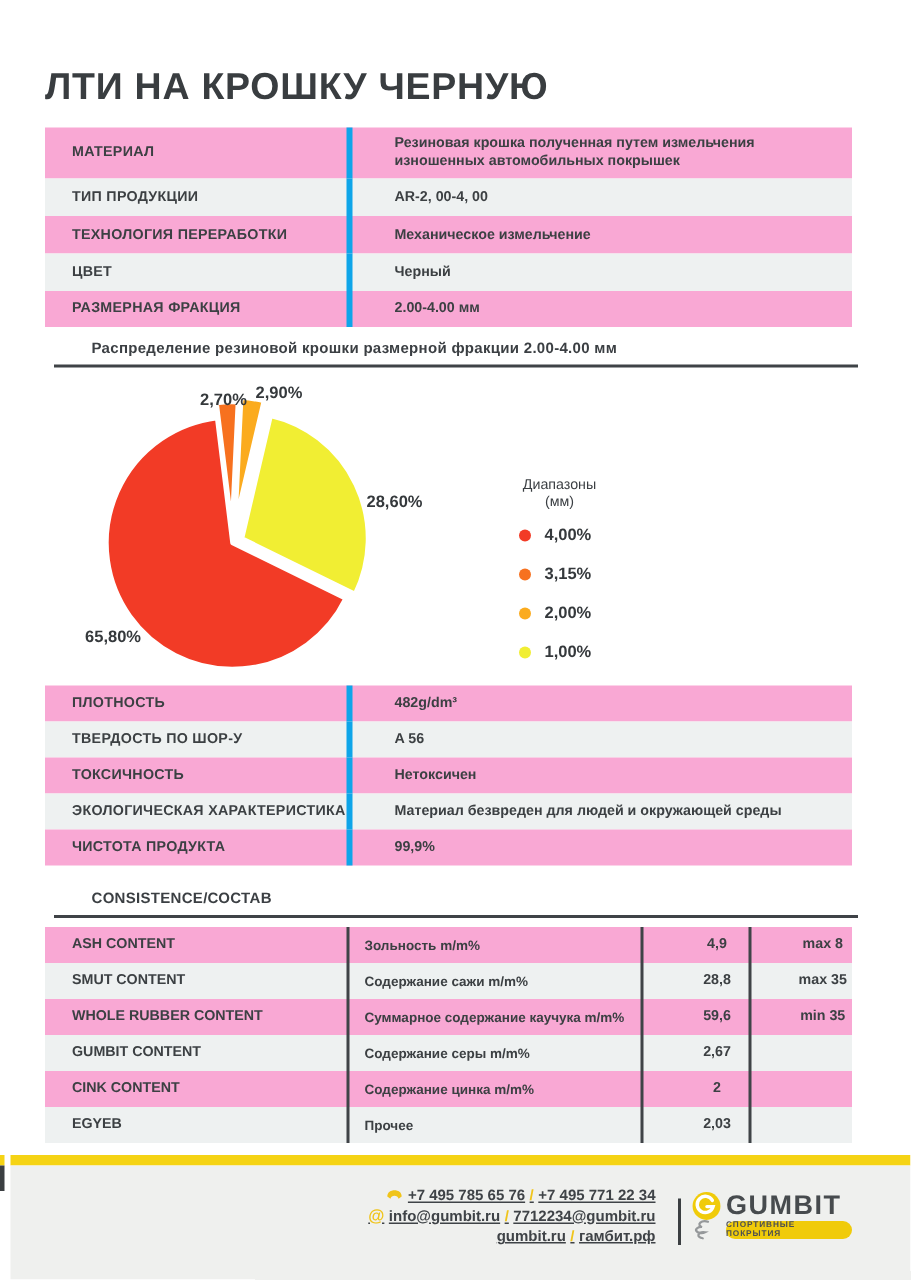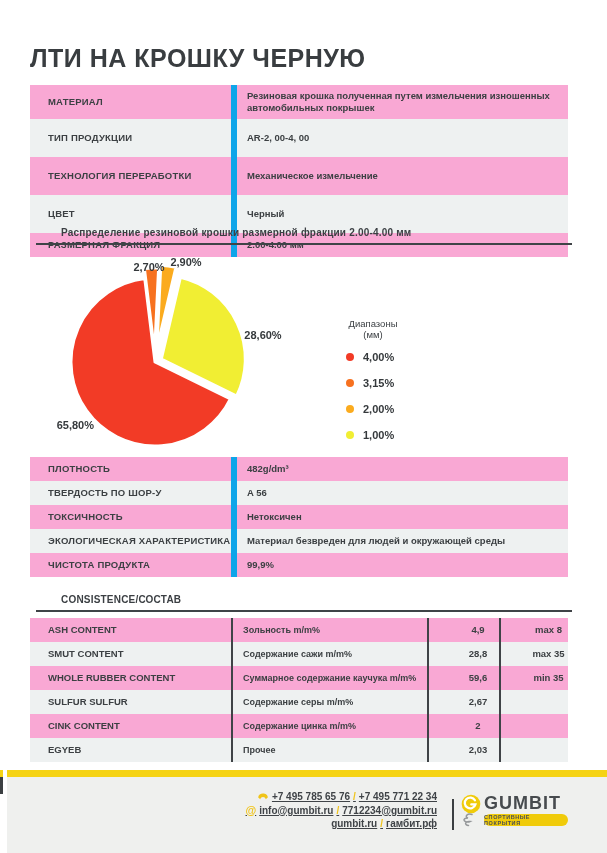--- a/index.html
+++ b/index.html
@@ -14,24 +14,24 @@
 
   
   .sec-head{font-size:10px;font-weight:bold;color:#3b3f43;letter-spacing:.2px;padding-left:11px;}
   .sec-line{height:2px;background:#3f4347;}
 
   
   .spec-table{left:30px;width:538px;}
   .trow{display:flex;align-items:stretch;}
   .trow.dark{background:#f9a8d4;}
   .trow.light{background:#eef1f1;}
-  .h34{height:34px;} .h25{height:38px;} .h24{height:24px;}
+  .h34{height:34px;} .h25{height:25px;} .h24{height:24px;}
   .tcell{display:flex;align-items:center;font-size:9.5px;font-weight:bold;color:#3c4043;line-height:12px;padding-left:28px;}
   .c-label{width:201px;padding-left:18px;box-sizing:border-box;letter-spacing:.2px;}
-  .c-value{flex:1;padding-left:10px;padding-right:8px;border-left:6px solid #0ea5e9;box-sizing:border-box;}
+  .c-value{flex:1;padding-left:28px;padding-right:8px;border-left:4px solid #0ea5e9;box-sizing:border-box;}
   
   .c-en{width:201px;padding-left:18px;box-sizing:border-box;}
   .c-ru{width:196px;padding-left:10px;border-left:2px solid #3f4347;box-sizing:border-box;font-size:9px;}
   .c-num{width:72px;border-left:2px solid #3f4347;box-sizing:border-box;justify-content:center;}
   .c-lim{width:69px;border-left:2px solid #3f4347;box-sizing:border-box;justify-content:center;}
 
   
   .chart-box{left:40px;top:252px;width:340px;height:200px;}
   .pie-label{position:absolute;font-size:11px;font-weight:bold;color:#35393c;text-align:center;line-height:13px;}
   .p0{left:87px;top:9px;width:44px;}
@@ -173,21 +173,21 @@
     <div class="tcell c-num">28,8</div>
     <div class="tcell c-lim">max 35</div>
   </div>
   <div class="trow h24 dark">
     <div class="tcell c-en">WHOLE RUBBER CONTENT</div>
     <div class="tcell c-ru">Суммарное содержание каучука m/m%</div>
     <div class="tcell c-num">59,6</div>
     <div class="tcell c-lim">min 35</div>
   </div>
   <div class="trow h24 light">
-    <div class="tcell c-en">SULFUR SULFUR</div>
+    <div class="tcell c-en">GUMBIT CONTENT</div>
     <div class="tcell c-ru">Содержание серы m/m%</div>
     <div class="tcell c-num">2,67</div>
     <div class="tcell c-lim"></div>
   </div>
   <div class="trow h24 dark">
     <div class="tcell c-en">CINK CONTENT</div>
     <div class="tcell c-ru">Содержание цинка m/m%</div>
     <div class="tcell c-num">2</div>
     <div class="tcell c-lim"></div>
   </div>

